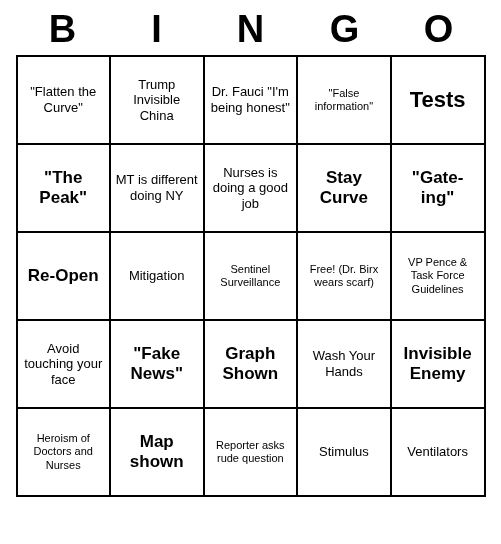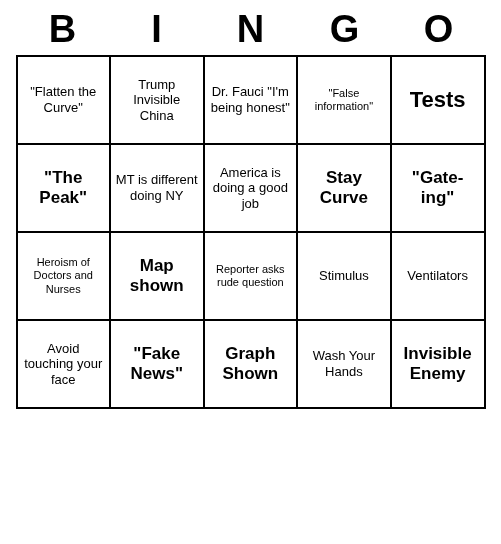--- a/index.html
+++ b/index.html
@@ -68,32 +68,39 @@
       <tr>
         <td>"Flatten the Curve"</td>
         <td>Trump Invisible China</td>
         <td>Dr. Fauci "I'm being honest"</td>
         <td class="small-text">"False information"</td>
         <td class="large-text">Tests</td>
       </tr>
       <tr>
         <td class="medium-text">"The Peak"</td>
         <td>MT is different doing NY</td>
-        <td>America is doing a good job</td>
+        <td>Nurses is doing a good job</td>
         <td class="medium-text">Stay Curve</td>
         <td class="medium-text">"Gate-ing"</td>
+      </tr>
+      <tr>
+        <td class="medium-text">Re-Open</td>
+        <td>Mitigation</td>
+        <td class="small-text">Sentinel Surveillance</td>
+        <td class="small-text">Free! (Dr. Birx wears scarf)</td>
+        <td class="small-text">VP Pence &amp; Task Force Guidelines</td>
+      </tr>
+      <tr>
+        <td>Avoid touching your face</td>
+        <td class="medium-text">"Fake News"</td>
+        <td class="medium-text">Graph Shown</td>
+        <td>Wash Your Hands</td>
+        <td class="medium-text">Invisible Enemy</td>
       </tr>
       <tr>
         <td class="small-text">Heroism of Doctors and Nurses</td>
         <td class="medium-text">Map shown</td>
         <td class="small-text">Reporter asks rude question</td>
         <td>Stimulus</td>
         <td>Ventilators</td>
       </tr>
-      <tr>
-        <td>Avoid touching your face</td>
-        <td class="medium-text">"Fake News"</td>
-        <td class="medium-text">Graph Shown</td>
-        <td>Wash Your Hands</td>
-        <td class="medium-text">Invisible Enemy</td>
-      </tr>
     </tbody>
 </table>
 
 </body></html>

